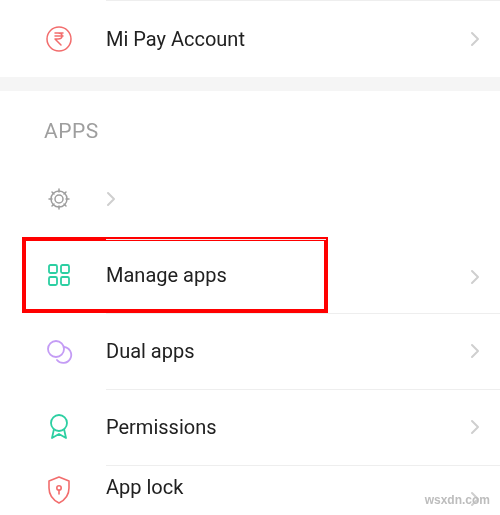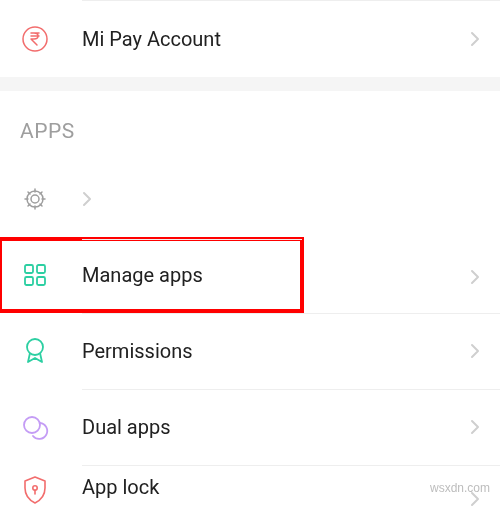--- a/index.html
+++ b/index.html
@@ -4,21 +4,21 @@
   <style>
     * { box-sizing: border-box; margin: 0; padding: 0; }
     body {
       font-family: -apple-system, BlinkMacSystemFont, "Segoe UI", Roboto, Helvetica, Arial, sans-serif;
       background: #ffffff;
       width: 500px;
       height: 515px;
       overflow: hidden;
       position: relative;
     }
-    .section-group { background: #fff; }
+    .section-group { background: #fff; padding-left: 24px; }
     .section-gap {
       height: 14px;
       background: #f5f5f5;
     }
     .section-header {
       padding: 28px 20px 18px 20px;
       font-size: 21px;
       color: #9e9e9e;
       font-weight: 400;
       letter-spacing: 0.5px;
@@ -64,25 +64,26 @@
       outline: 4px solid #ff0000;
       outline-offset: -2px;
     }
     .highlighted-wrap {
       position: relative;
       margin: 2px 0;
       width: 302px;
     }
     .watermark {
       position: absolute;
-      bottom: 20px;
+      bottom: 8px;
       right: 10px;
       font-size: 12px;
       color: #bdbdbd;
       font-family: Arial, sans-serif;
+      font-weight: bold;
     }
     #row-app-lock { height: 56px; }
     #row-app-lock .icon-wrap, #row-app-lock .label { align-self: flex-start; margin-top: 10px; }
     #row-app-lock .chevron { align-self: flex-start; margin-top: 26px; }
   </style>
 </head>
 <body>
 
 <div class="section-group">
   <div style="height:1px;background:#eeeeee;margin-left:82px;"></div>
@@ -144,42 +145,42 @@
     <span class="chevron" style="position:absolute;right:20px;top:-44px;">
       <svg width="10" height="16" viewBox="0 0 10 16">
           <path d="M2 2l6 6-6 6" stroke="#cfcfcf" stroke-width="2" fill="none" stroke-linecap="round" stroke-linejoin="round"></path>
         </svg>
     </span>
   </div>
 
   <div class="list-item">
     <div class="divider"></div>
     <span class="icon-wrap">
+      <svg width="28" height="28" viewBox="0 0 28 28" fill="none">
+        <circle cx="11" cy="12" r="8" stroke="#c49cf5" stroke-width="1.8"></circle>
+        <path d="M19 10a8 8 0 1 1-7 13" stroke="#c49cf5" stroke-width="1.8" stroke-linecap="round"></path>
+      </svg>
+    </span>
+    <span class="label">Dual apps</span>
+    <span class="chevron">
+      <svg width="10" height="16" viewBox="0 0 10 16">
+          <path d="M2 2l6 6-6 6" stroke="#cfcfcf" stroke-width="2" fill="none" stroke-linecap="round" stroke-linejoin="round"></path>
+        </svg>
+    </span>
+  </div>
+
+  <div class="list-item">
+    <div class="divider"></div>
+    <span class="icon-wrap">
       <svg width="26" height="30" viewBox="0 0 26 30" fill="none">
         <circle cx="13" cy="11" r="8" stroke="#2ccfa2" stroke-width="1.8"></circle>
         <path d="M8 17l-2 9 7-4 7 4-2-9" stroke="#2ccfa2" stroke-width="1.8" stroke-linejoin="round" fill="none"></path>
       </svg>
     </span>
     <span class="label">Permissions</span>
-    <span class="chevron">
-      <svg width="10" height="16" viewBox="0 0 10 16">
-          <path d="M2 2l6 6-6 6" stroke="#cfcfcf" stroke-width="2" fill="none" stroke-linecap="round" stroke-linejoin="round"></path>
-        </svg>
-    </span>
-  </div>
-
-  <div class="list-item">
-    <div class="divider"></div>
-    <span class="icon-wrap">
-      <svg width="28" height="28" viewBox="0 0 28 28" fill="none">
-        <circle cx="11" cy="12" r="8" stroke="#c49cf5" stroke-width="1.8"></circle>
-        <path d="M19 10a8 8 0 1 1-7 13" stroke="#c49cf5" stroke-width="1.8" stroke-linecap="round"></path>
-      </svg>
-    </span>
-    <span class="label">Dual apps</span>
     <span class="chevron">
       <svg width="10" height="16" viewBox="0 0 10 16">
           <path d="M2 2l6 6-6 6" stroke="#cfcfcf" stroke-width="2" fill="none" stroke-linecap="round" stroke-linejoin="round"></path>
         </svg>
     </span>
   </div>
 
   <div class="list-item" id="row-app-lock">
     <div class="divider"></div>
     <span class="icon-wrap">

